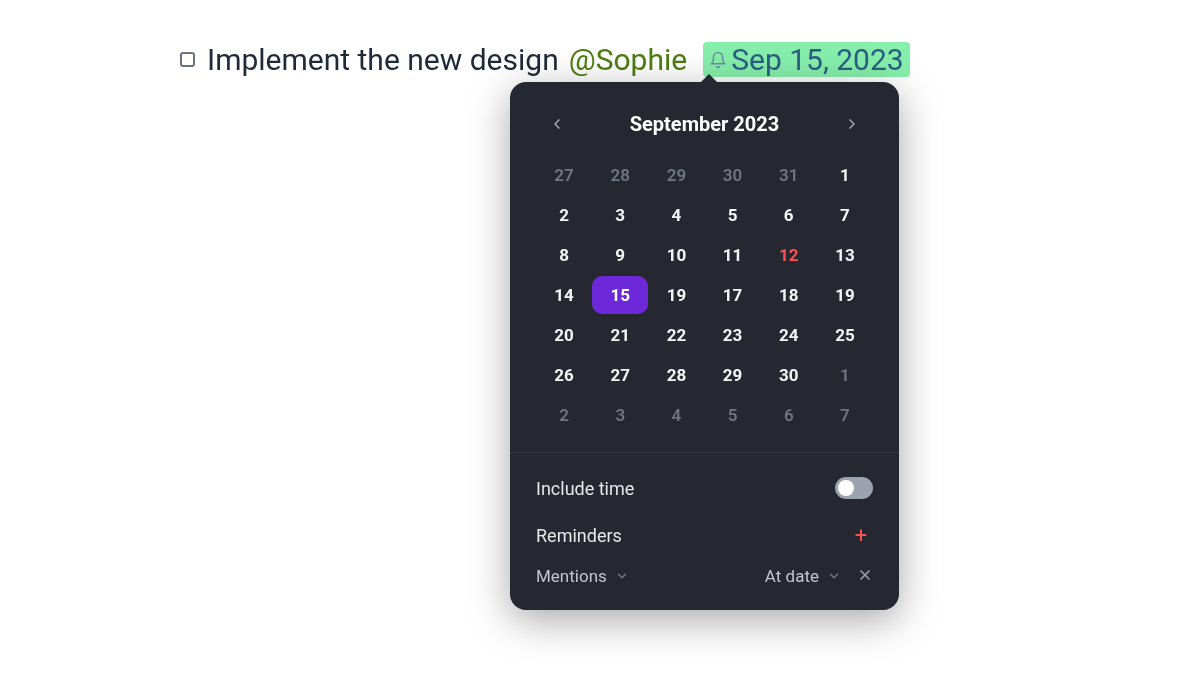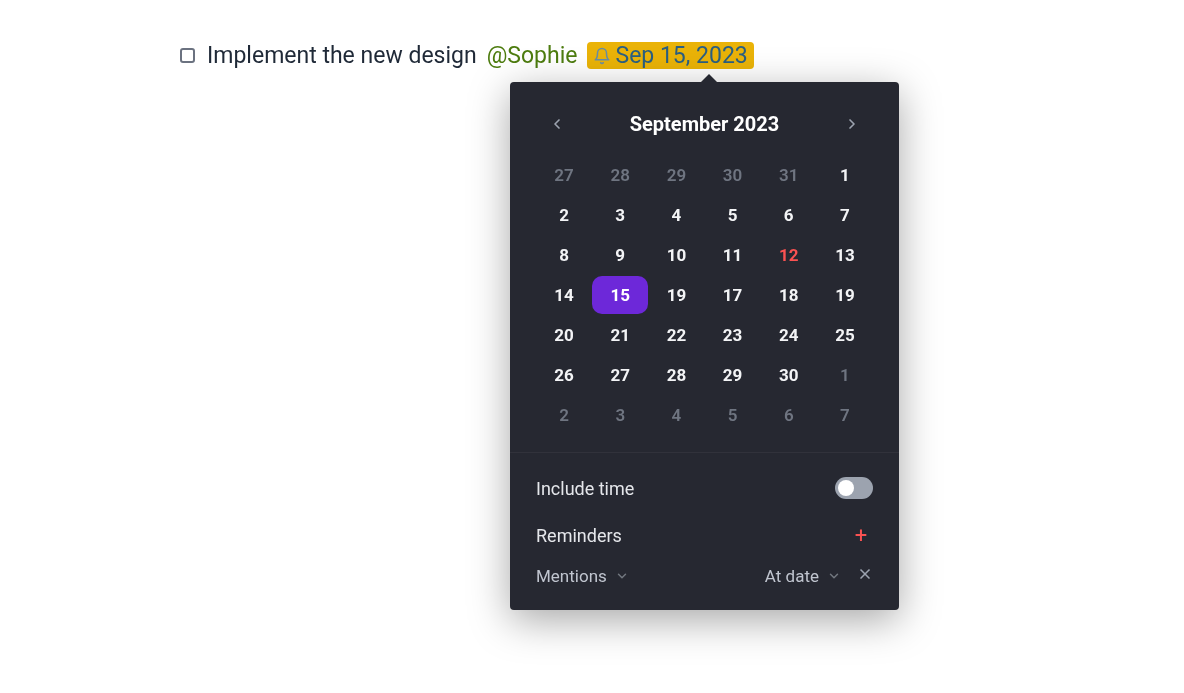--- a/index.html
+++ b/index.html
@@ -10,55 +10,55 @@
       height: 693px;
       position: relative;
       overflow: hidden;
     }
     .task-line {
       position: absolute;
       left: 180px;
       top: 42px;
       display: flex;
       align-items: center;
-      font-size: 23px;
+      font-size: 30px;
       color: #1f2937;
     }
     .checkbox {
       width: 15px;
       height: 15px;
       border: 2px solid #6b7280;
       border-radius: 3px;
       margin-right: 12px;
       flex-shrink: 0;
     }
     .task-text { color: #1f2937; }
     .mention { color: #4d7c0f; margin-left: 10px; }
     .date-chip {
       display: inline-flex;
       align-items: center;
-      background: #eab308;
+      background: #86efac;
       color: #2a5f82;
       border-radius: 4px;
       padding: 0 6px;
-      margin-left: 10px;
+      margin-left: 16px;
     }
     .bell-icon {
       width: 18px;
       height: 18px;
       margin-right: 4px;
       display: inline-flex;
     }
     .popover {
       position: absolute;
       left: 510px;
       top: 82px;
       width: 389px;
       background: #262831;
-      border-radius: 4px;
+      border-radius: 16px;
       box-shadow: 0 10px 40px rgba(0,0,0,.35);
       color: #f3f4f6;
       padding: 16px 26px 24px 26px;
     }
     .popover::before {
       content: "";
       position: absolute;
       top: -8px;
       left: 190px;
       border-left: 9px solid transparent;
@@ -163,21 +163,21 @@
     }
     .select {
       display: inline-flex;
       align-items: center;
       gap: 8px;
       color: #c0c5cf;
       font-size: 17px;
       cursor: pointer;
     }
     .select .chev { color: #72777f; display: inline-flex; }
-    .right-group { display: flex; align-items: flex-start; gap: 16px; }
+    .right-group { display: flex; align-items: flex-end; gap: 16px; }
     .close-x { color: #9ca3af; font-size: 18px; cursor: pointer; line-height: 1; }
   </style>
 </head>
 <body>
 
 <div class="task-line">
   <span class="checkbox"></span>
   <span class="task-text">Implement the new design</span>
   <span class="mention">@Sophie</span>
   <span class="date-chip">

